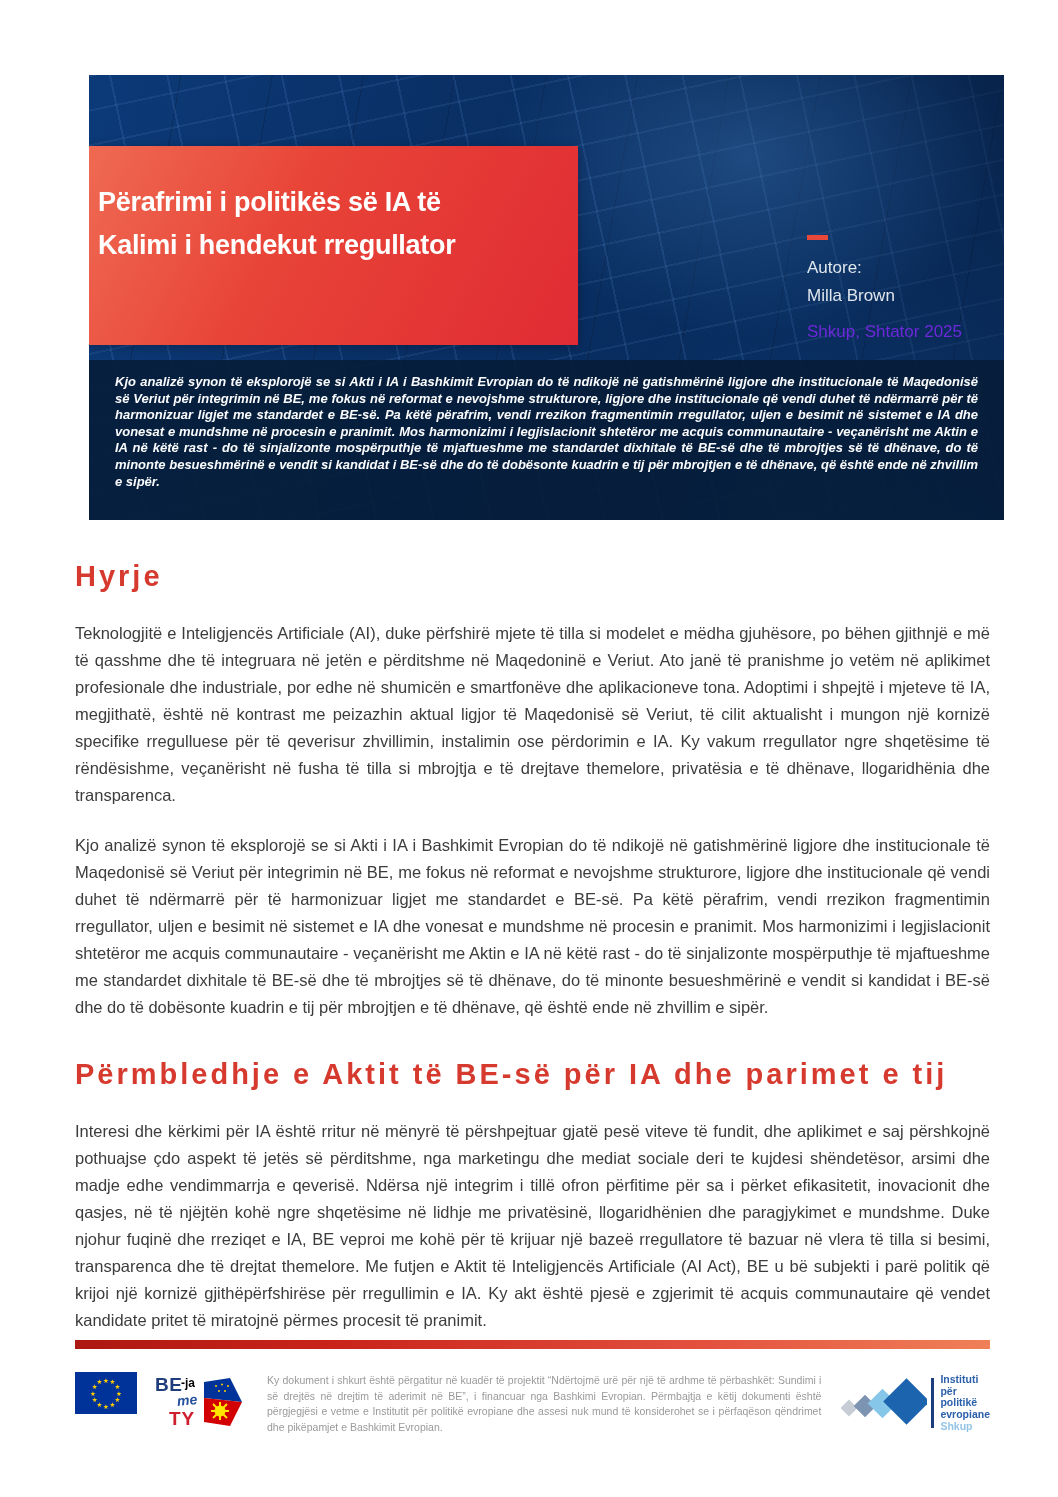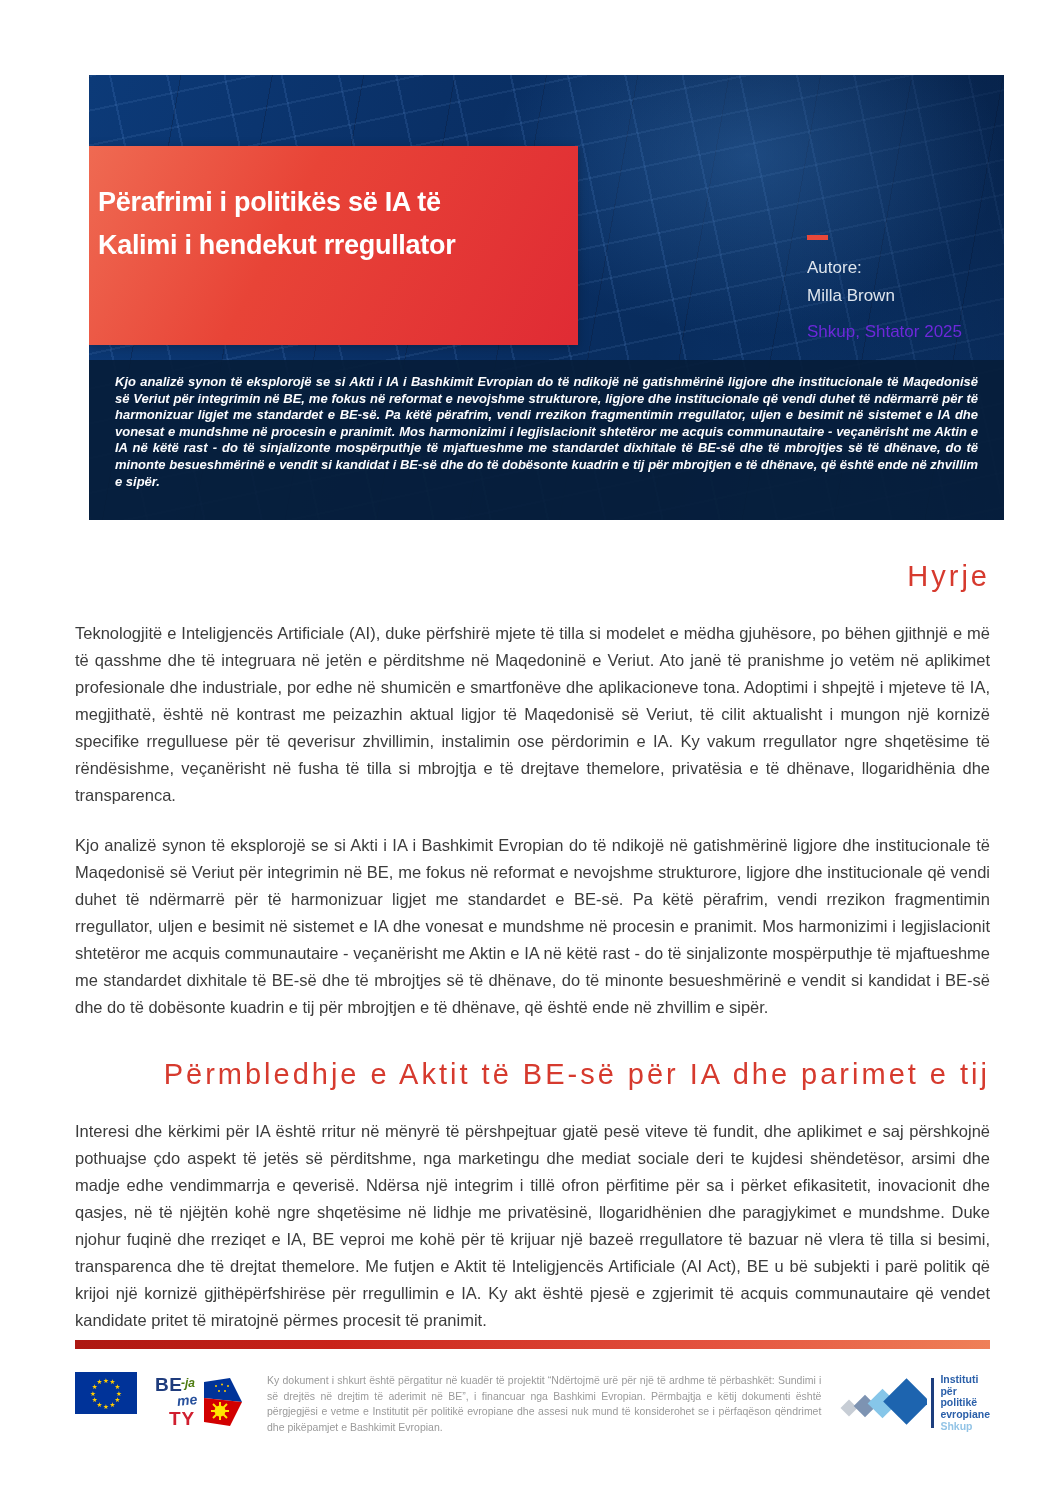--- a/index.html
+++ b/index.html
@@ -42,37 +42,37 @@
     padding:14px 26px; overflow:hidden;
   }
   .abstract-box p {
     color:#fbfcfe; font-size:13px; line-height:16.6px;
     font-style:italic; font-weight:bold; text-align:justify;
   }
 
   
   .body-col { position:absolute; left:75px; top:545px; width:915px; }
   .section-heading {
-    color:#d63a2e; font-size:29px; font-weight:400; letter-spacing:3px;
-    margin:14px 0 27px 0; line-height:34px;text-align:right;
+    color:#d63a2e; font-size:29px; font-weight:700; letter-spacing:3px;
+    margin:14px 0 27px 0; line-height:34px;
   }
   .section-heading.second { margin-top:36px; }
   .body-col p.para {
     color:#3c3c3c; font-size:16.5px; line-height:27px;
     text-align:justify; margin-bottom:23px;
   }
 
   
   .footer { position:absolute; left:75px; top:1340px; width:915px; }
   .footer-rule { height:9px; background:linear-gradient(90deg, #ad1812 0%, #c9231a 28%, #e4533f 70%, #ef8058 100%); }
   .footer-row { display:flex; align-items:flex-start; margin-top:23px; }
   .eu-flag { flex:0 0 auto; display:block; }
   .belogo { position:relative; width:92px; height:64px; margin-left:18px; flex:0 0 auto; }
   .belogo .be { position:absolute; left:0; top:2px; font-size:19px; font-weight:bold; color:#1f3c7d; letter-spacing:0.5px;text-align:center; }
-  .belogo .ja { position:absolute; left:26px; top:4px; font-size:12px; font-style:italic; font-weight:bold; color:#4d7c0f; }
+  .belogo .ja { position:absolute; left:26px; top:4px; font-size:12px; font-weight:bold; color:#000000; }
   .belogo .me { position:absolute; left:22px; top:20px; font-size:14px; font-style:italic; font-weight:bold; color:#27509c; transform:rotate(-6deg); }
   .belogo .ty { position:absolute; left:14px; top:36px; font-size:19px; font-weight:bold; color:#d01f2f; letter-spacing:1px; }
   .belogo svg { position:absolute; left:47px; top:6px; }
   .disclaimer {
     flex:1 1 auto; margin:1px 18px 0 20px;
     color:#9a9a9a; font-size:10.5px; line-height:15.5px; text-align:justify;
   }
   .institute { display:flex; align-items:center; flex:0 0 auto; margin-top:2px;justify-content:flex-end; }
   .institute-bar { width:3px; height:50px; background:#1d3e7e; margin:0 6px 0 4px; }
   .institute-name div { color:#2a5fa9; font-weight:bold; font-size:10.5px; line-height:11.5px; }

